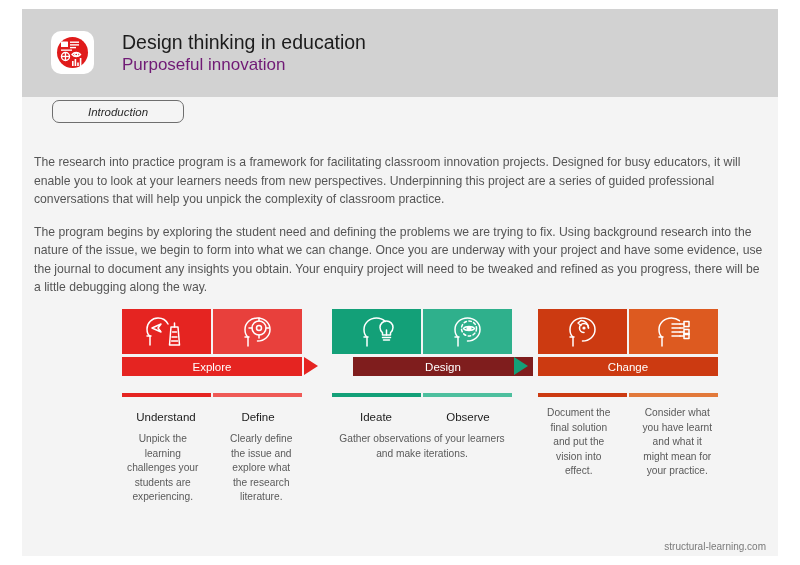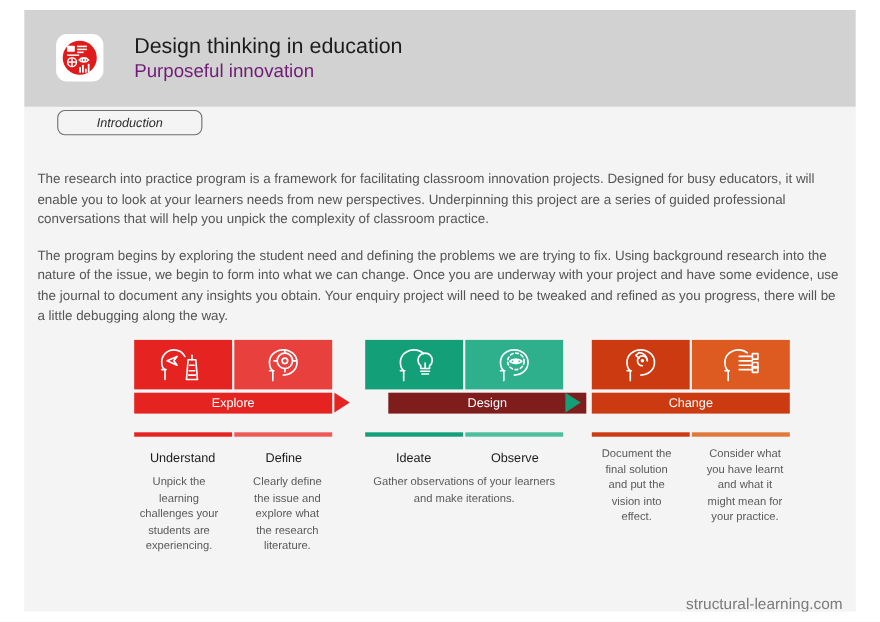--- a/index.html
+++ b/index.html
@@ -175,21 +175,21 @@
     line-height: 14.5px;
     color: #5a5a5a;
     padding: 0 4px;
     box-sizing: border-box;
   }
   
   .footer {
     position: absolute;
     right: 12px;
     top: 532px;
-    font-size: 14px;
+    font-size: 10px;
     color: #7a7a7a;
   }
 </style>
 </head>
 <body>
 
 <div class="page">
 
   <div class="header">
     <div class="logo">

